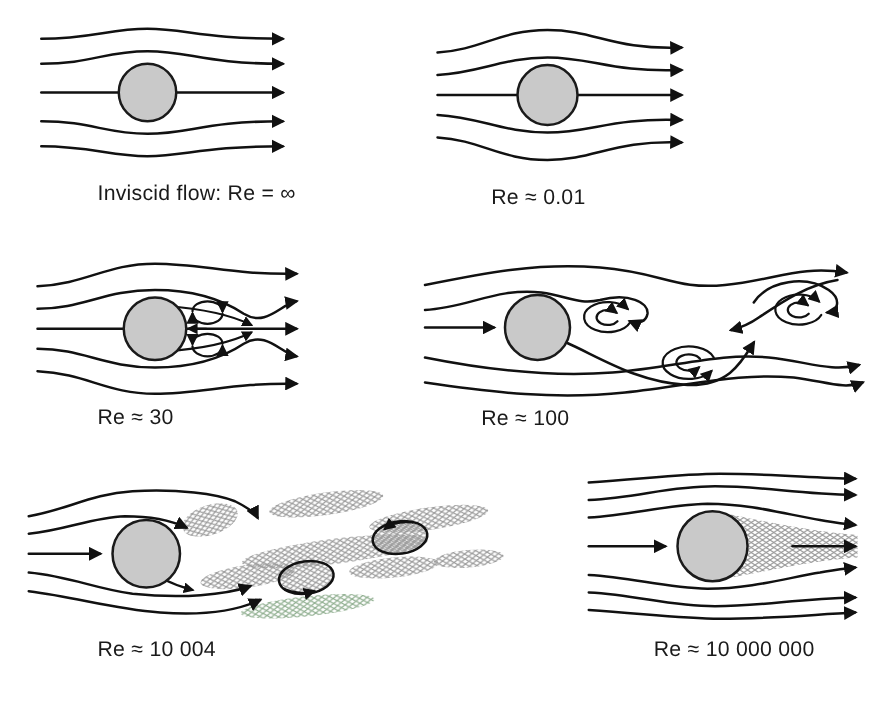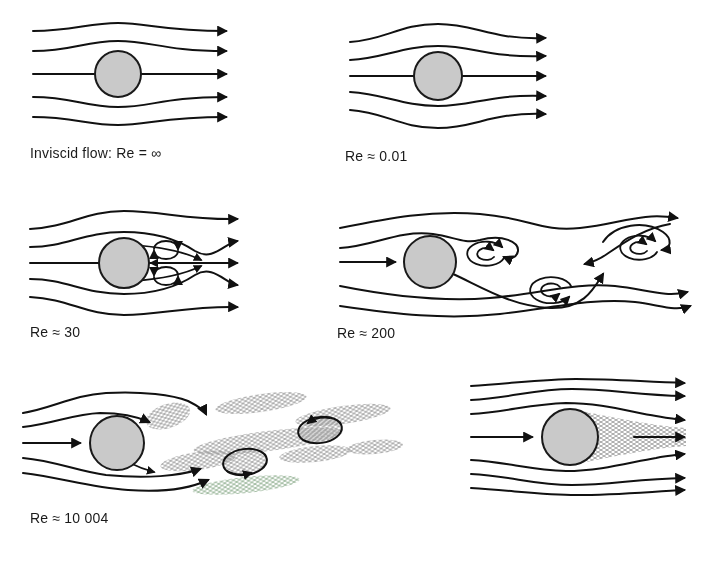--- a/index.html
+++ b/index.html
@@ -1,21 +1,21 @@
 <!DOCTYPE html>
 <html style="--background: #ffffff; --stroke: #111111; --cylinder-fill: #c9c9c9; --hatch-gray: #9a9a9a; --hatch-green: #8fae8f; --label-color: #1a1a1a;"><head>
 <meta charset="utf-8">
 <style>
   html,body{margin:0;padding:0;}
   body{background:var(--background,#ffffff);}
   .stage{position:relative;width:704px;height:561px;background:var(--background,#ffffff);
          font-family:"Liberation Sans",sans-serif;overflow:hidden;}
   .panel{position:absolute;}
-  .plabel{position:absolute;font-size:14px;color:var(--label-color,#1a1a1a);
-          white-space:nowrap;letter-spacing:.2px;}
+  .plabel{position:absolute;font-size:17px;color:var(--label-color,#1a1a1a);
+          white-space:nowrap;letter-spacing:.2px;margin-left:48px;}
   .sl{fill:none;stroke:var(--stroke,#111111);stroke-width:2;stroke-linecap:round;}
   .sl-thin{fill:none;stroke:var(--stroke,#111111);stroke-width:1.6;stroke-linecap:round;}
   .cyl{fill:var(--cylinder-fill,#c9c9c9);stroke:#1a1a1a;stroke-width:2;}
   .vx{fill:none;stroke:var(--stroke,#111111);stroke-width:1.8;stroke-linecap:round;}
   .ah{fill:var(--stroke,#111111);stroke:none;}
   .hl{stroke:var(--hatch-gray,#9a9a9a);stroke-width:.9;fill:none;}
   .hlg{stroke:var(--hatch-green,#8fae8f);stroke-width:.9;fill:none;}
   .ve{stroke:var(--stroke,#111111);stroke-width:2;}
 </style>
 </head>
@@ -106,21 +106,21 @@
     <g>
       <path class="vx" marker-end="url(#m4)" d="M169,56 A19,12 0 1 1 167,45"></path>
       <path class="vx" marker-end="url(#m4)" d="M159,55 A9,6 0 1 1 158,48"></path>
       <path class="vx" marker-end="url(#m4)" d="M236,84 A21,13 0 1 0 234,95"></path>
       <path class="vx" marker-end="url(#m4)" d="M225,85 A10,6.5 0 1 0 224,92"></path>
       <path class="vx" marker-end="url(#m4)" d="M322,50 A19,12 0 1 1 320,39"></path>
       <path class="vx" marker-end="url(#m4)" d="M312,49 A9,6 0 1 1 311,42"></path>
     </g>
     <circle class="cyl" cx="95" cy="60" r="26"></circle>
   </svg>
-  <div class="plabel" style="left:337px;top:325px">Re ≈ 200</div>
+  <div class="plabel" style="left:337px;top:325px">Re ≈ 100</div>
 
   <svg class="panel" style="left:18px;top:383px" width="400" height="128" viewBox="0 0 400 128">
     <defs>
       <marker id="m5" viewBox="0 0 10 10" refX="8" refY="5" markerWidth="5.5" markerHeight="5.5" orient="auto-start-reverse">
         <path class="ah" d="M0,0 L10,5 L0,10 z"></path>
       </marker>
       <pattern id="hz5" width="6" height="4" patternUnits="userSpaceOnUse">
         <path class="hl" d="M0,0 L6,4 M6,0 L0,4"></path>
       </pattern>
       <pattern id="hg5" width="6" height="4" patternUnits="userSpaceOnUse">
@@ -170,14 +170,15 @@
       <path class="sl" marker-end="url(#m6)" d="M5,24 C45,22 68,13 106,13 C145,13 170,19 218,20"></path>
       <path class="sl" marker-end="url(#m6)" d="M5,38 C40,36 65,28 100,27 C135,27 165,36 190,40 C200,42 210,43 218,44"></path>
       <path class="sl" marker-end="url(#m6)" d="M5,61 L66,61"></path>
       <path class="sl" marker-end="url(#m6)" d="M168,61 C186,61 202,61 218,61"></path>
       <path class="sl" marker-end="url(#m6)" d="M5,84 C40,86 65,94 100,95 C135,95 165,86 190,82 C200,80 210,79 218,78"></path>
       <path class="sl" marker-end="url(#m6)" d="M5,98 C45,100 68,109 106,109 C145,109 170,103 218,102"></path>
       <path class="sl" marker-end="url(#m6)" d="M5,112 C50,115 80,119 110,119 C150,119 180,116 218,114"></path>
     </g>
     <circle class="cyl" cx="104" cy="61" r="28"></circle>
   </svg>
+  <div class="plabel" style="left:475px;top:510px">Re ≈ 10 000 000</div>
 
 </div>
 
 </body></html>

